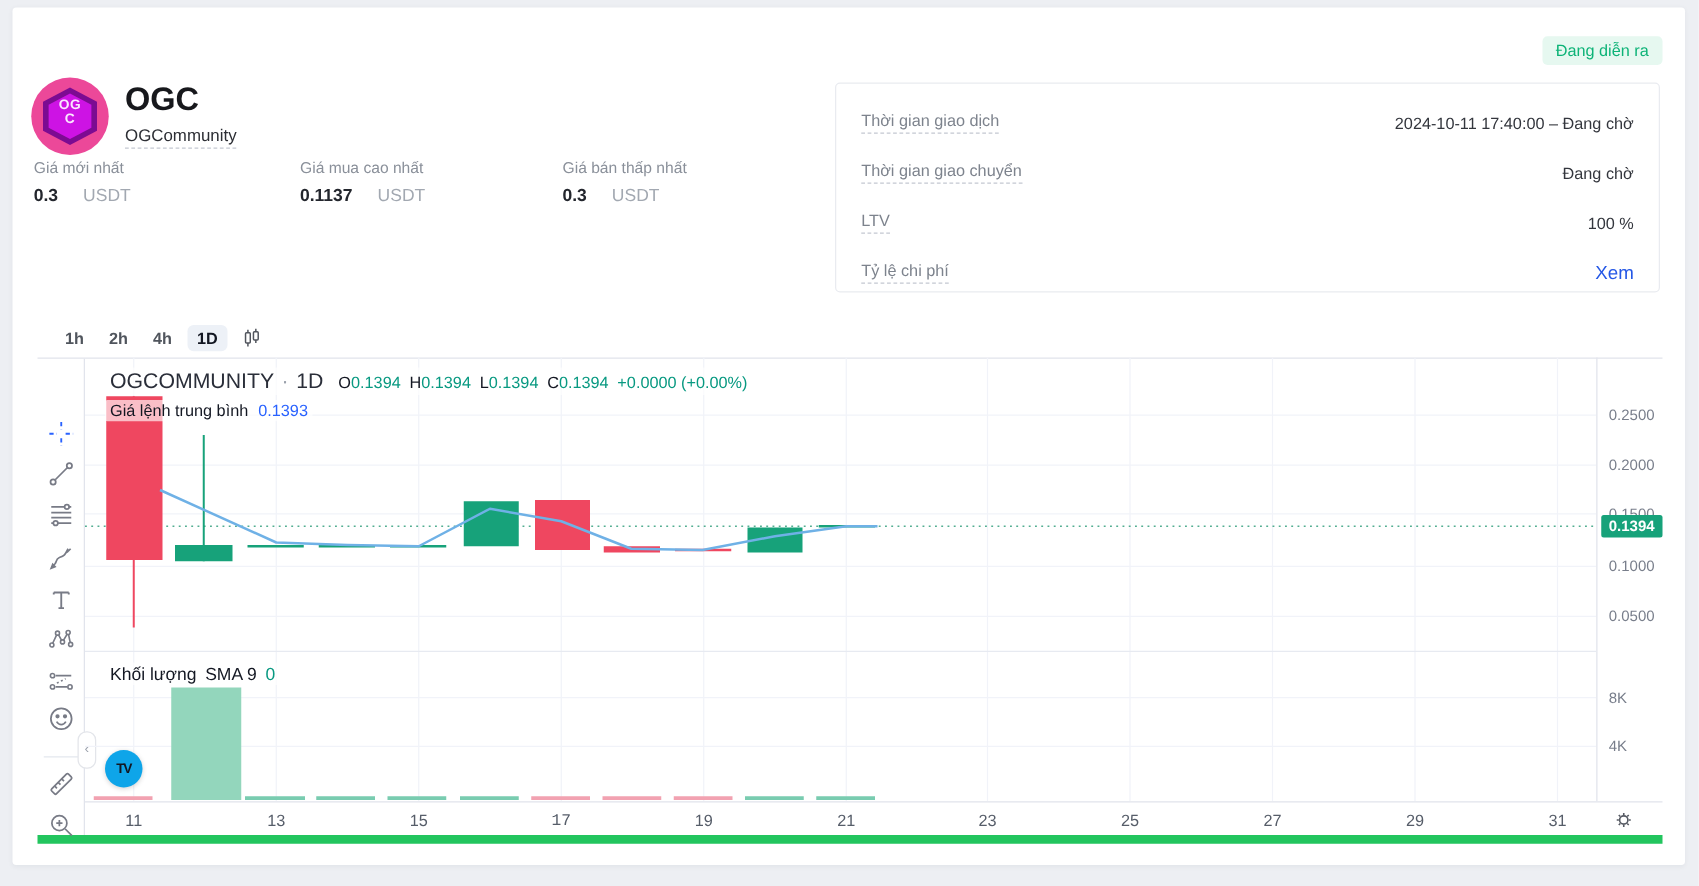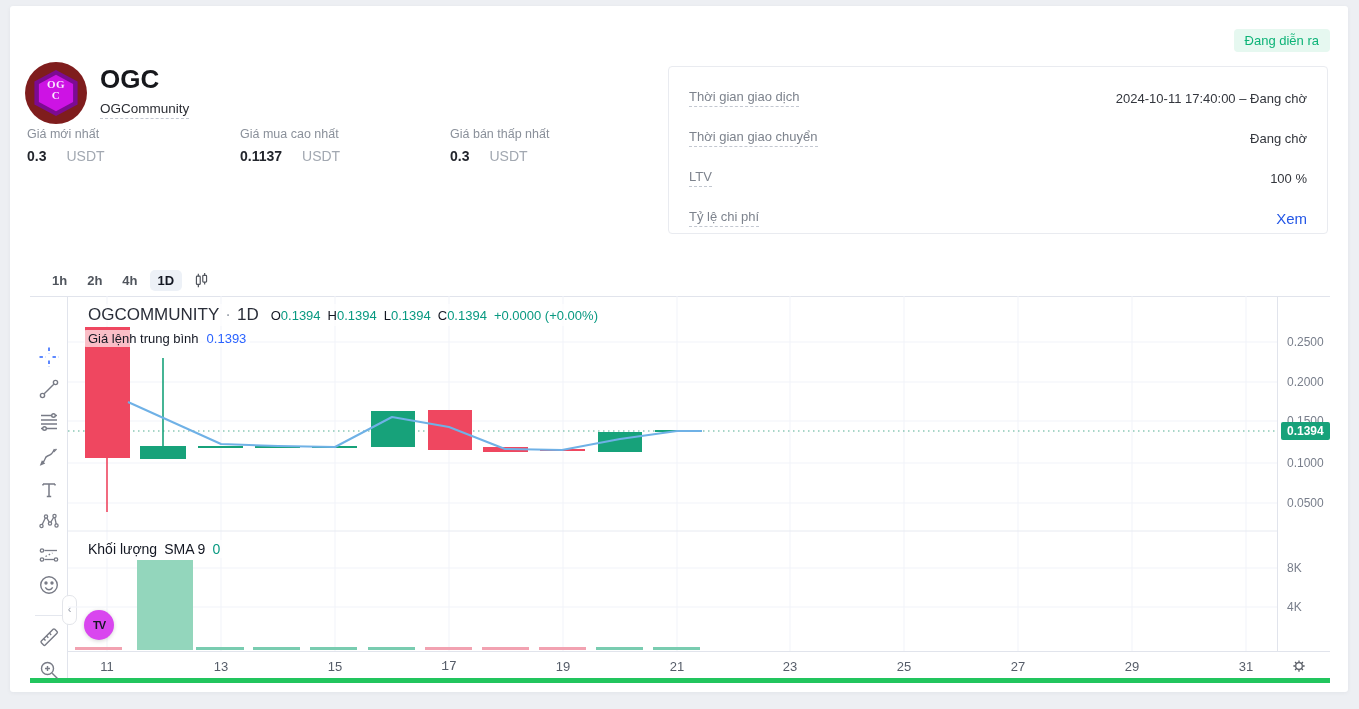--- a/index.html
+++ b/index.html
@@ -2,37 +2,37 @@
 <html><head>
 <meta charset="utf-8">
 <style>
   html,body{margin:0;padding:0;}
   body{width:1359px;height:709px;background:#edeff3;font-family:"Liberation Sans","DejaVu Sans",sans-serif;position:relative;overflow:hidden;}
   .abs{position:absolute;}
   #card{left:10px;top:6px;width:1338px;height:686px;background:#fff;border-radius:3px;box-shadow:0 1px 4px rgba(20,30,50,.05);}
   
   #status-badge{right:18px;top:23px;height:23px;line-height:23px;padding:0 11px;background:#e6f8f0;color:#0db377;font-size:13px;border-radius:4px;}
   
-  #logo{left:15px;top:56px;width:62px;height:62px;border-radius:50%;background:#7f1d1d;overflow:hidden;font-family:Liberation Serif, serif;}
+  #logo{left:15px;top:56px;width:62px;height:62px;border-radius:50%;background:#ec4899;overflow:hidden;}
   #logo .hex-ring{position:absolute;left:7px;top:7px;width:48px;height:48px;background:#7c0b92;clip-path:polygon(50% 2%,95% 26%,95% 74%,50% 98%,5% 74%,5% 26%);}
   #logo .hex{position:absolute;left:12px;top:12px;width:38px;height:38px;background:#cd13e4;clip-path:polygon(50% 2%,95% 26%,95% 74%,50% 98%,5% 74%,5% 26%);}
   #logo .ltrs{position:absolute;left:0;top:17px;width:62px;text-align:center;color:#fbe7ff;font-size:11px;font-weight:800;line-height:11px;letter-spacing:.5px;}
   #coin-title{left:90px;top:58px;font-size:26px;font-weight:700;color:#17181c;}
   #coin-sub{left:90px;top:95px;font-size:13.5px;color:#2c2e34;border-bottom:1px dashed #c3c8d1;padding-bottom:2px;}
   .stat-label{top:121px;font-size:12.5px;color:#8a909a;}
   .stat-value{top:142px;font-size:14px;color:#23262d;font-weight:700;}
   .stat-value .unit{color:#a2a8b1;font-weight:400;margin-left:20px;}
   
   #info-panel{left:658px;top:60px;width:660px;height:168px;border:1px solid #e9ebf0;border-radius:4px;box-sizing:border-box;padding:11px 0 0 0;}
   .info-row{height:40px;display:flex;align-items:center;justify-content:space-between;padding:0 20px;}
   .info-label{font-size:13px;color:#7d838d;border-bottom:1px dashed #c3c8d1;padding-bottom:2px;}
   .info-value{font-size:13px;color:#33363d;}
   .info-value.link{color:#2457e6;font-size:15px;cursor:pointer;}
   
-  #chart{left:20px;top:258px;width:1300px;height:414px;border-bottom:5px solid #22c55e;}
+  #chart{left:20px;top:248px;width:1300px;height:414px;border-bottom:7px solid #22c55e;}
   #tf-bar{left:0;top:0;width:100%;height:32px;display:flex;align-items:center;padding-left:14px;box-sizing:border-box;gap:4px;}
   .tf-btn{font-size:13px;font-weight:600;color:#50555d;padding:3px 8px;border-radius:5px;cursor:pointer;}
   .tf-btn.sel{background:#edf1f7;color:#131722;}
   #tf-candle-icon{margin-left:6px;cursor:pointer;display:flex;align-items:center;}
   #tf-divider{left:0;top:32px;width:100%;height:1px;background:#e1e4ec;}
   #tools{left:0;top:33px;width:38px;height:381px;border-right:1px solid #e1e4ec;box-sizing:border-box;}
   .tool{position:absolute;left:6px;width:26px;height:26px;display:flex;align-items:center;justify-content:center;cursor:pointer;}
   #tool-sep{position:absolute;left:5px;width:28px;height:1px;background:#e4e7ee;top:318px;}
   #collapse-pill{left:32px;top:331px;width:13px;height:28px;background:#fff;border:1px solid #e3e5ea;border-radius:7px;color:#9aa0ab;font-size:11px;line-height:26px;text-align:center;cursor:pointer;}
   #plot{left:38px;top:32px;width:1209px;height:355px;cursor:crosshair;}
@@ -48,21 +48,21 @@
   #legend3 .sma{margin-left:7px;}
   #legend3 .val{color:#089981;margin-left:7px;}
   
   #price-axis{left:1247px;top:32px;width:53px;height:355px;border-left:1px solid #e1e4ec;box-sizing:border-box;}
   .p-tick{position:absolute;left:9px;transform:translateY(-50%);font-size:12px;color:#787e8b;}
   #price-badge{position:absolute;left:3px;transform:translateY(-50%);background:#17a27a;color:#fff;font-size:12px;font-weight:700;padding:2px 6px;border-radius:2px;}
   #time-axis{left:38px;top:387px;width:1262px;height:27px;border-top:1px solid #e1e4ec;box-sizing:border-box;}
   .t-tick{position:absolute;top:7px;transform:translateX(-50%);font-size:13px;color:#565d69;}
   #gear{position:absolute;left:1222px;top:5px;width:18px;height:18px;cursor:pointer;}
   
-  #tv-mark{left:16px;top:314px;width:30px;height:30px;border-radius:50%;background:#d946ef;box-shadow:0 1px 4px rgba(0,0,0,.18);display:flex;align-items:center;justify-content:center;font-size:11px;font-weight:900;letter-spacing:-1px;color:#131722;}
+  #tv-mark{left:16px;top:314px;width:30px;height:30px;border-radius:50%;background:#0ea5e9;box-shadow:0 1px 4px rgba(0,0,0,.18);display:flex;align-items:center;justify-content:center;font-size:11px;font-weight:900;letter-spacing:-1px;color:#131722;}
   svg.icon{display:block;}
 </style>
 </head>
 <body>
 
 <div id="card" class="abs">
 
   <div id="status-badge" class="abs">Đang diễn ra</div>
 
   <div id="logo" class="abs">

